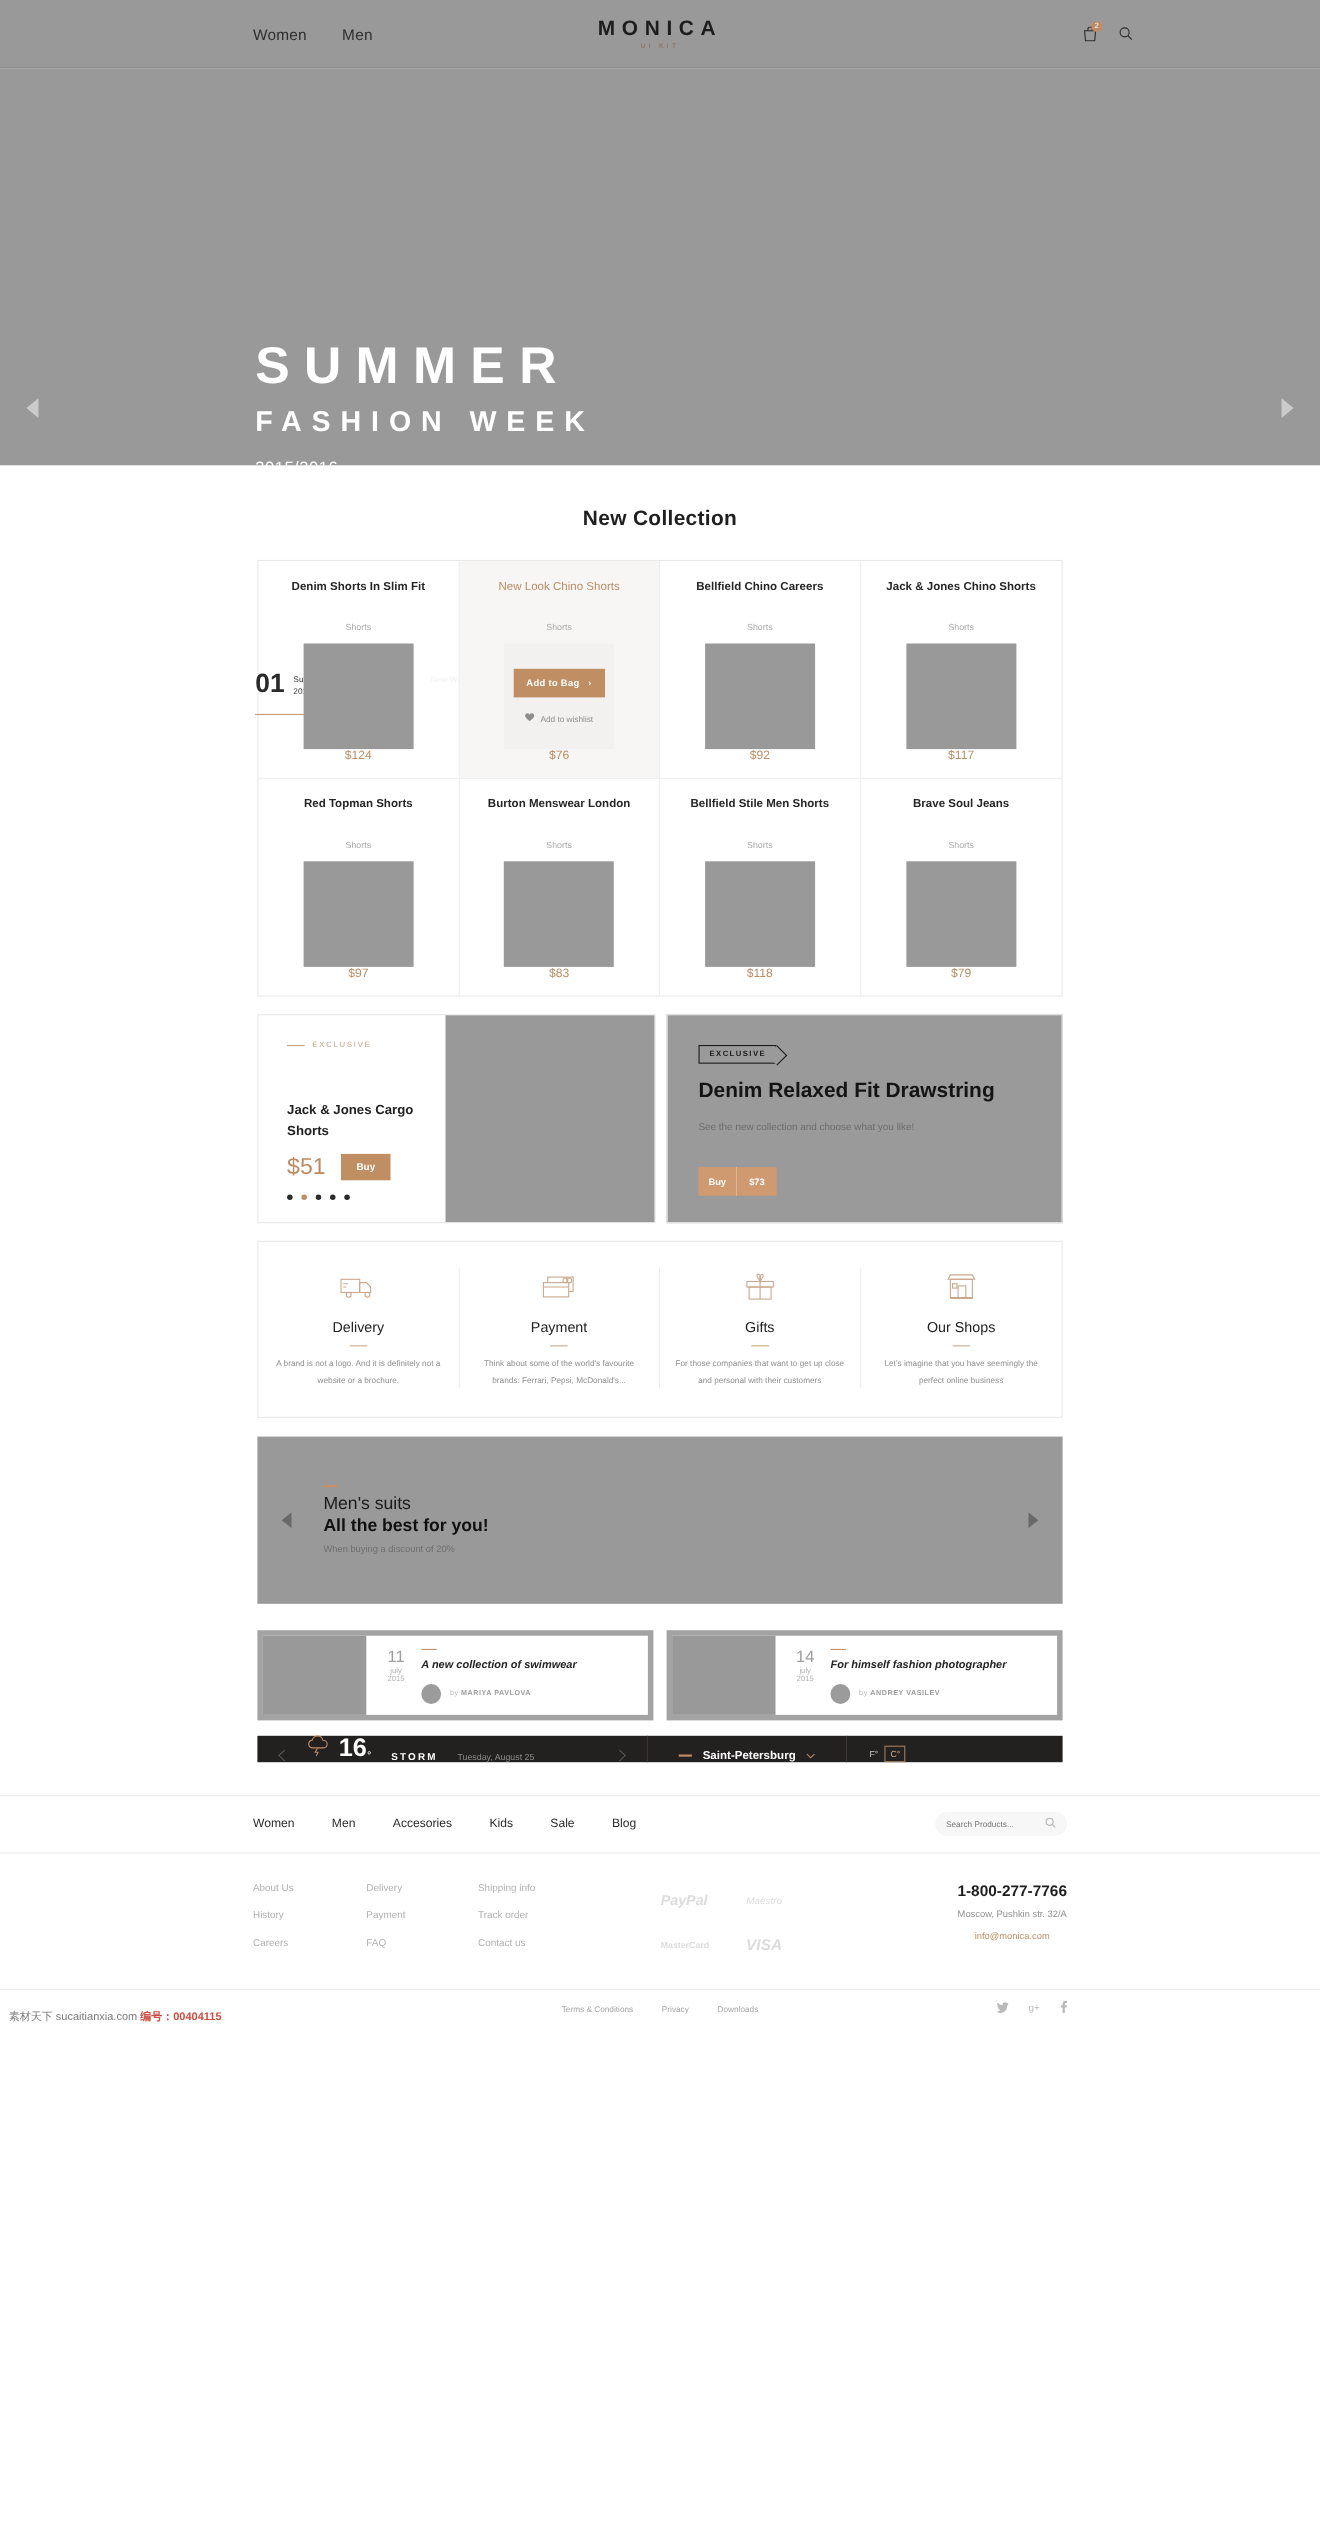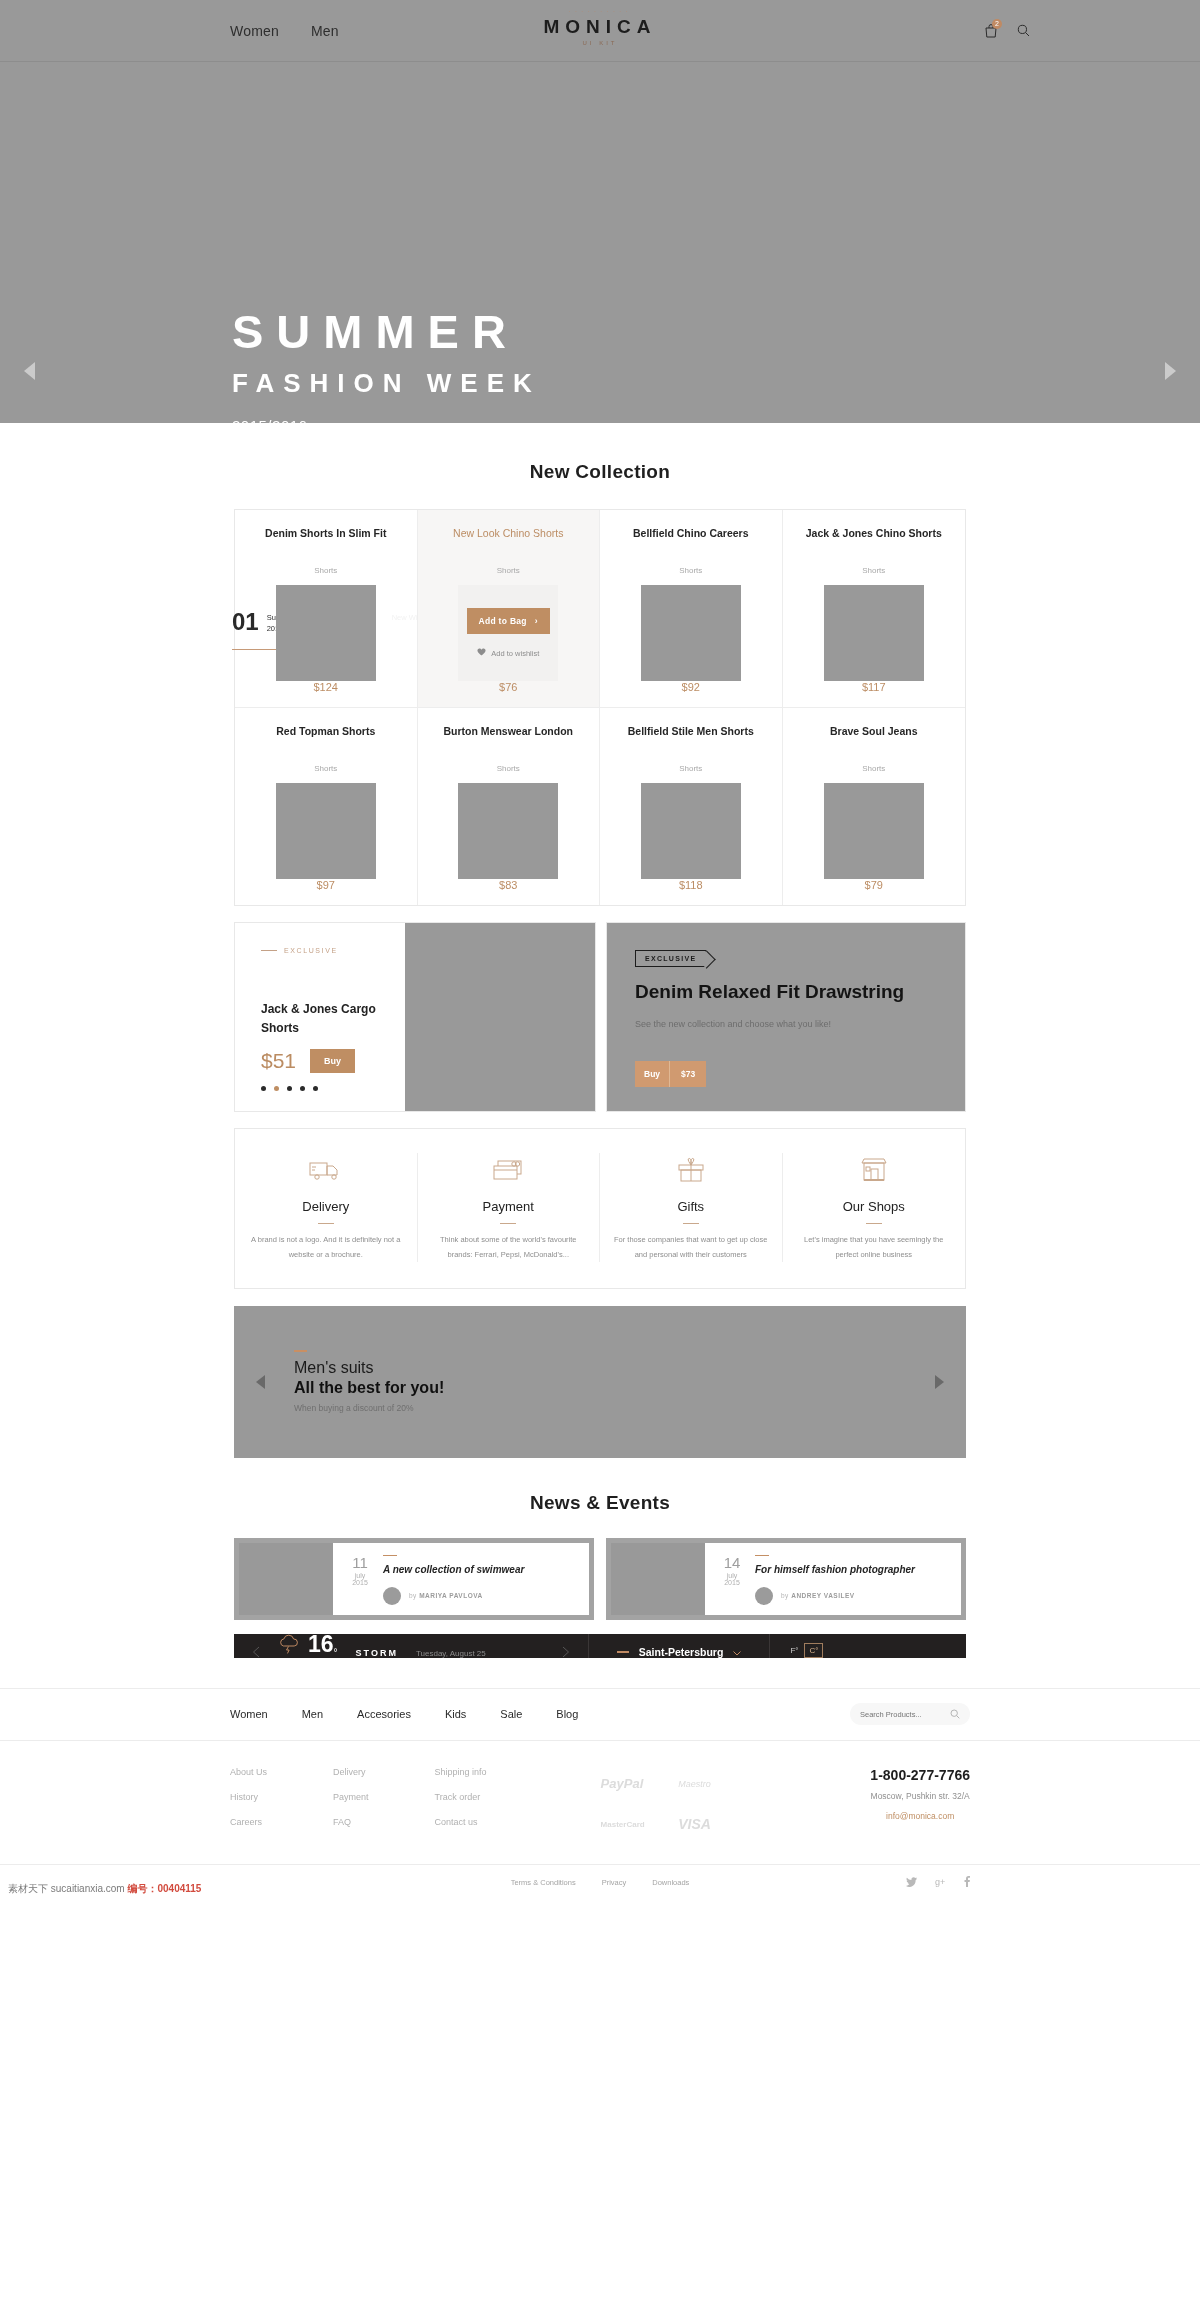--- a/index.html
+++ b/index.html
@@ -481,21 +481,20 @@
         <div class="suits-arrow l"></div>
         <div class="suits-arrow r"></div>
         <div>
           <div class="suits-acc"></div>
           <div class="suits-h1">Men's suits</div>
           <div class="suits-h2">All the best for you!</div>
           <div class="suits-sub">When buying a discount of 20%</div>
         </div>
       </div>
 
-      <div class="sec-title" style="margin-top:34px">News &amp; Events</div>
       <div class="news" style="margin-top:24px">
         <div class="news-card">
           <div class="news-img"></div>
           <div class="news-body">
             <div class="news-date">
               <div class="news-day">11</div>
               <div class="news-mon">july</div>
               <div class="news-yr">2015</div>
             </div>
             <div class="news-right">

